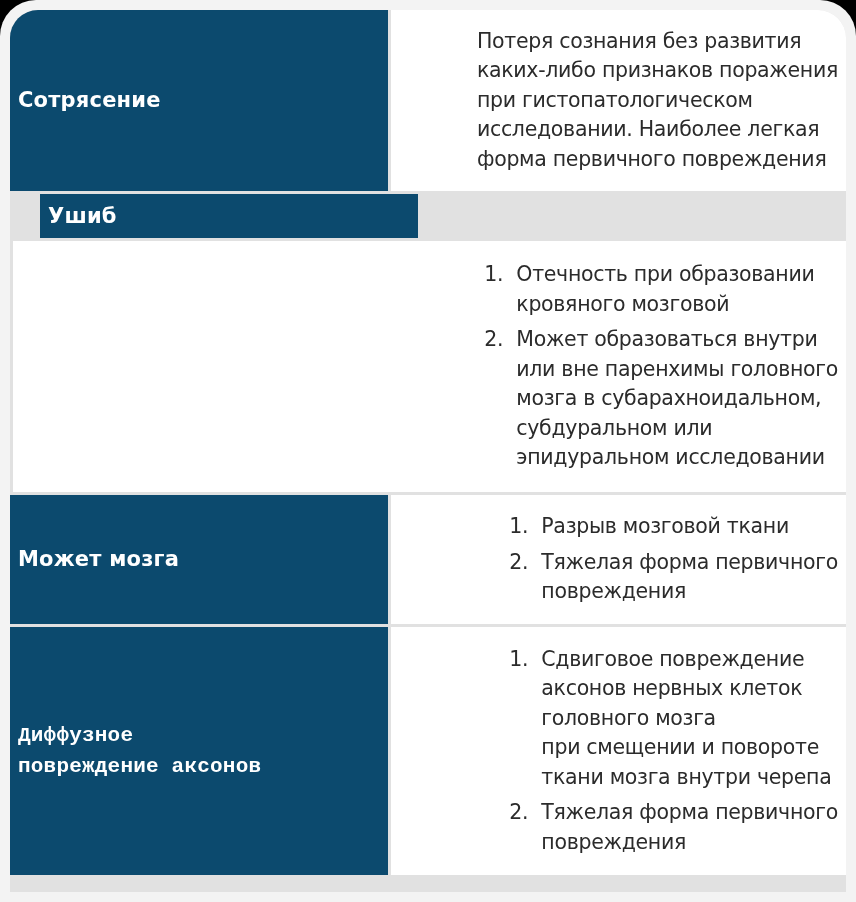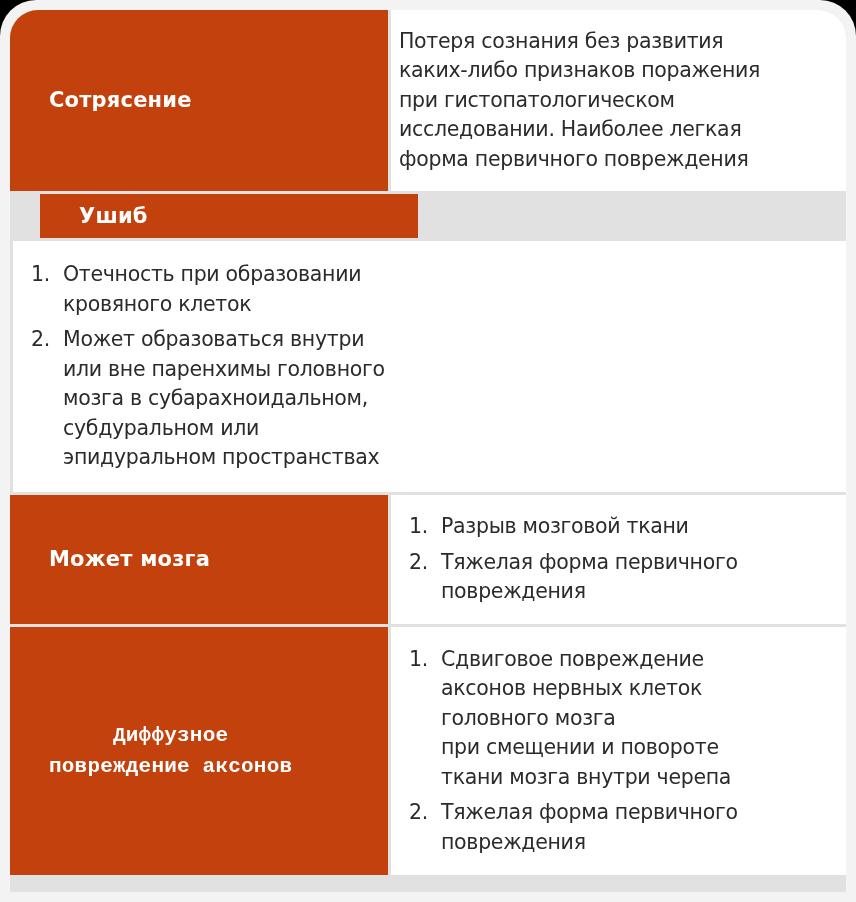--- a/index.html
+++ b/index.html
@@ -34,48 +34,48 @@
     }
     .row {
       display: flex;
       flex-direction: row;
       width: 100%;
     }
     .row + .row { margin-top: 3px; }
     .term {
       width: 378px;
       flex: 0 0 378px;
-      background: #c2410c;
+      background: #0c4a6e;
       color: #ffffff;
       font-family: "DejaVu Sans", sans-serif;
       font-weight: bold;
       font-size: 21px;
       line-height: 31px;
       display: flex;
       align-items: center;
-      padding-left: 39px;
+      padding-left: 8px;
       box-sizing: border-box;
       letter-spacing: 0.2px;
-      text-align: center;
     }
     .desc {
       flex: 1 1 auto;
       margin-left: 3px;
       background: #ffffff;
       color: #2b2b2b;
       font-family: "DejaVu Sans", sans-serif;
       font-size: 20.5px;
       line-height: 29.5px;
       box-sizing: border-box;
       padding-left: 8px;
       padding-right: 8px;
       display: flex;
       flex-direction: column;
       justify-content: center;
       letter-spacing: -0.3px;
+      align-items: flex-end;
     }
     .desc p { margin: 0; }
     .desc ol {
       margin: 0;
       padding: 0;
       list-style: none;
     }
     .desc ol li {
       display: flex;
       flex-direction: row;
@@ -123,29 +123,29 @@
         <span>Ушиб</span>
       </div>
     </div>
 
     <div class="row r3">
       <div class="desc">
         <ol>
           <li>
             <span class="num">1.</span>
             <span class="txt">Отечность при образовании
-кровяного клеток</span>
+кровяного мозговой</span>
           </li>
           <li>
             <span class="num">2.</span>
             <span class="txt">Может образоваться внутри
 или вне паренхимы головного
 мозга в субарахноидальном,
 субдуральном или
-эпидуральном пространствах</span>
+эпидуральном исследовании</span>
           </li>
         </ol>
       </div>
     </div>
 
     <div class="row r4">
       <div class="term">
         <span>Может мозга</span>
       </div>
       <div class="desc">

